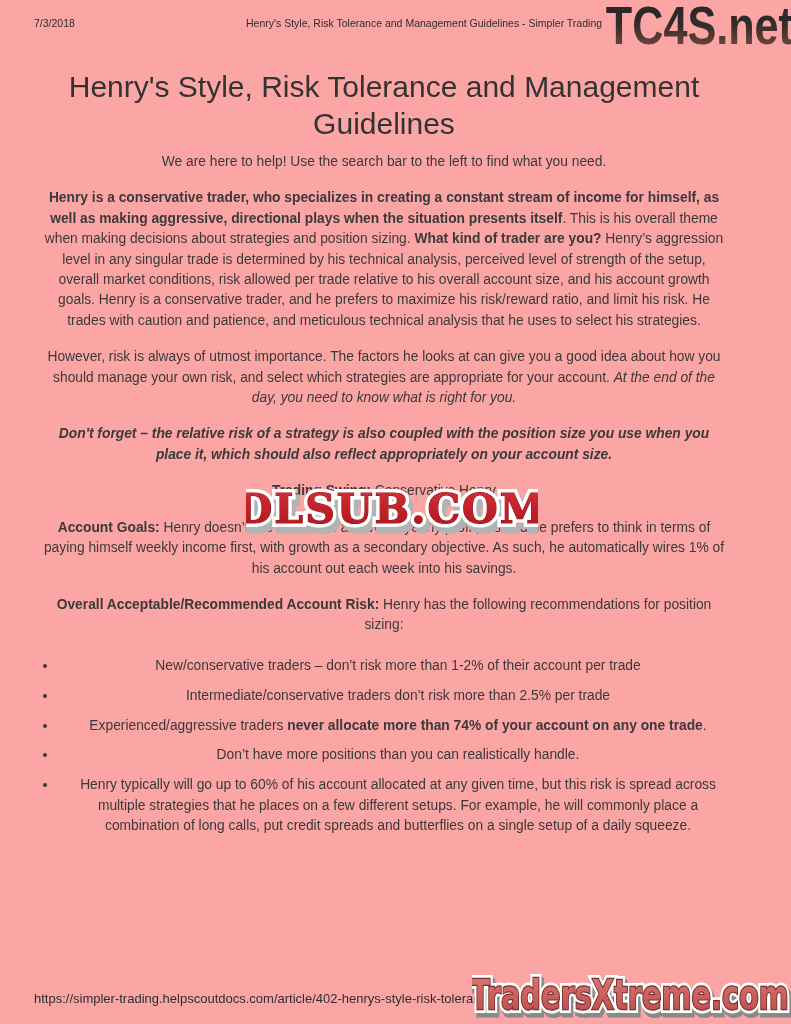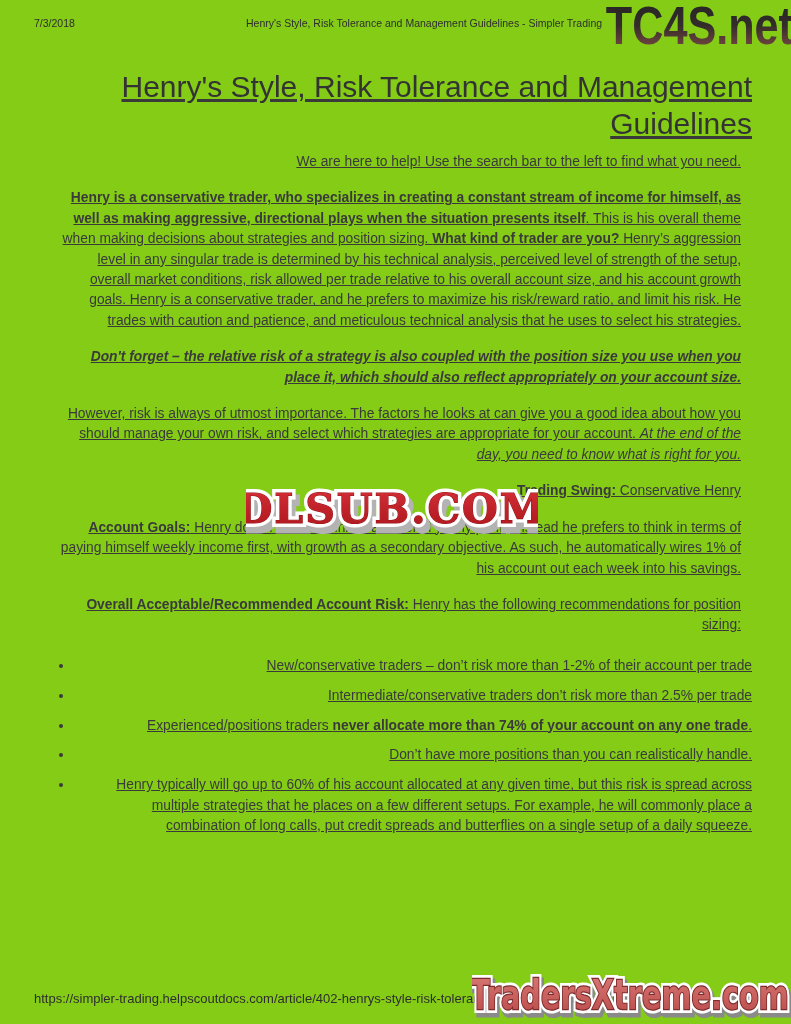--- a/index.html
+++ b/index.html
@@ -1,41 +1,40 @@
 <!DOCTYPE html>
 <html><head>
 <meta charset="utf-8">
 <style>
   html,body { margin:0; padding:0; background:#ffffff; }
   .page {
     position:relative;
     width:791px; height:1024px;
-    background:#84cc16;
+    background:#fca5a5;
     font-family:"Liberation Sans","DejaVu Sans",sans-serif;
     overflow:hidden;
   }
   
   .ph-date {
     position:absolute; top:17px; left:34px;
     font-size:10.5px; color:#2e2e2e; white-space:nowrap;
   }
   .ph-title {
     position:absolute; top:17px; left:246px;
     font-size:10.5px; color:#2e2e2e; white-space:nowrap;
   }
   .pf-url {
     position:absolute; top:991px; left:34px;
     font-size:13px; color:#2e2e2e; white-space:nowrap;
   }
   
   .article {
-    position:absolute; top:62px; left:48px; width:704px;
+    position:absolute; top:62px; left:32px; width:704px;
     font-size:13.8px; line-height:20.4px; color:#3a3a3a;
-    text-align:right;
-    text-decoration:underline;
+    text-align:center;
   }
   .article h1 {
     font-size:30px; line-height:37px; font-weight:400;
     color:#333333; margin:6px 0 -6px 0;
   }
   .article p { margin:16px 11px; }
   .article ul { margin:20px 0 0 0; padding-left:26px; }
   .article li { margin-bottom:9.5px; padding-left:2px; }
   .seg-n  { font-weight:400; font-style:normal; }
   .seg-b  { font-weight:700; font-style:normal; }
@@ -53,29 +52,29 @@
 <div class="page">
 
   <div class="ph-date">7/3/2018</div>
   <div class="ph-title">Henry's Style, Risk Tolerance and Management Guidelines - Simpler Trading</div>
 
   <div class="article">
     <h1>Henry's Style, Risk Tolerance and Management Guidelines</h1>
     <div id="article-body">
         <p><span class="seg-n">We are here to help! Use the search bar to the left to find what you need.</span></p>
         <p><span class="seg-b">Henry is a conservative trader, who specializes in creating a constant stream of income for himself, as well as making aggressive, directional plays when the situation presents itself</span><span class="seg-n">. This is his overall theme when making decisions about strategies and position sizing. </span><span class="seg-b">What kind of trader are you?</span><span class="seg-n"> Henry’s aggression level in any singular trade is determined by his technical analysis, perceived level of strength of the setup, overall market conditions, risk allowed per trade relative to his overall account size, and his account growth goals. Henry is a conservative trader, and he prefers to maximize his risk/reward ratio, and limit his risk. He trades with caution and patience, and meticulous technical analysis that he uses to select his strategies.</span></p>
+        <p><span class="seg-n">However, risk is always of utmost importance. The factors he looks at can give you a good idea about how you should manage your own risk, and select which strategies are appropriate for your account. </span><span class="seg-i">At the end of the day, you need to know what is right for you.</span></p>
         <p><span class="seg-bi">Don't forget – the relative risk of a strategy is also coupled with the position size you use when you place it, which should also reflect appropriately on your account size.</span></p>
-        <p><span class="seg-n">However, risk is always of utmost importance. The factors he looks at can give you a good idea about how you should manage your own risk, and select which strategies are appropriate for your account. </span><span class="seg-i">At the end of the day, you need to know what is right for you.</span></p>
         <p><span class="seg-b">Trading Swing:</span><span class="seg-n"> Conservative Henry</span></p>
         <p><span class="seg-b">Account Goals:</span><span class="seg-n"> Henry doesn’t like to think of an overall yearly profit, instead he prefers to think in terms of paying himself weekly income first, with growth as a secondary objective. As such, he automatically wires 1% of his account out each week into his savings.</span></p>
         <p><span class="seg-b">Overall Acceptable/Recommended Account Risk:</span><span class="seg-n"> Henry has the following recommendations for position sizing:</span></p>
         <ul>
           <li><span class="seg-n">New/conservative traders – don’t risk more than 1-2% of their account per trade</span></li>
           <li><span class="seg-n">Intermediate/conservative traders don’t risk more than 2.5% per trade</span></li>
-          <li><span class="seg-n">Experienced/positions traders </span><span class="seg-b">never allocate more than 74% of your account on any one trade</span><span class="seg-n">.</span></li>
+          <li><span class="seg-n">Experienced/aggressive traders </span><span class="seg-b">never allocate more than 74% of your account on any one trade</span><span class="seg-n">.</span></li>
           <li><span class="seg-n">Don’t have more positions than you can realistically handle.</span></li>
           <li><span class="seg-n">Henry typically will go up to 60% of his account allocated at any given time, but this risk is spread across multiple strategies that he places on a few different setups. For example, he will commonly place a combination of long calls, put credit spreads and butterflies on a single setup of a daily squeeze.</span></li>
         </ul>
       </div>
   </div>
 
   <div class="pf-url">https://simpler-trading.helpscoutdocs.com/article/402-henrys-style-risk-tolerance-and-management-guidelines</div>
 
   <svg class="wm wm-tc4s" viewBox="0 0 192 56" aria-hidden="true">
     <defs>

